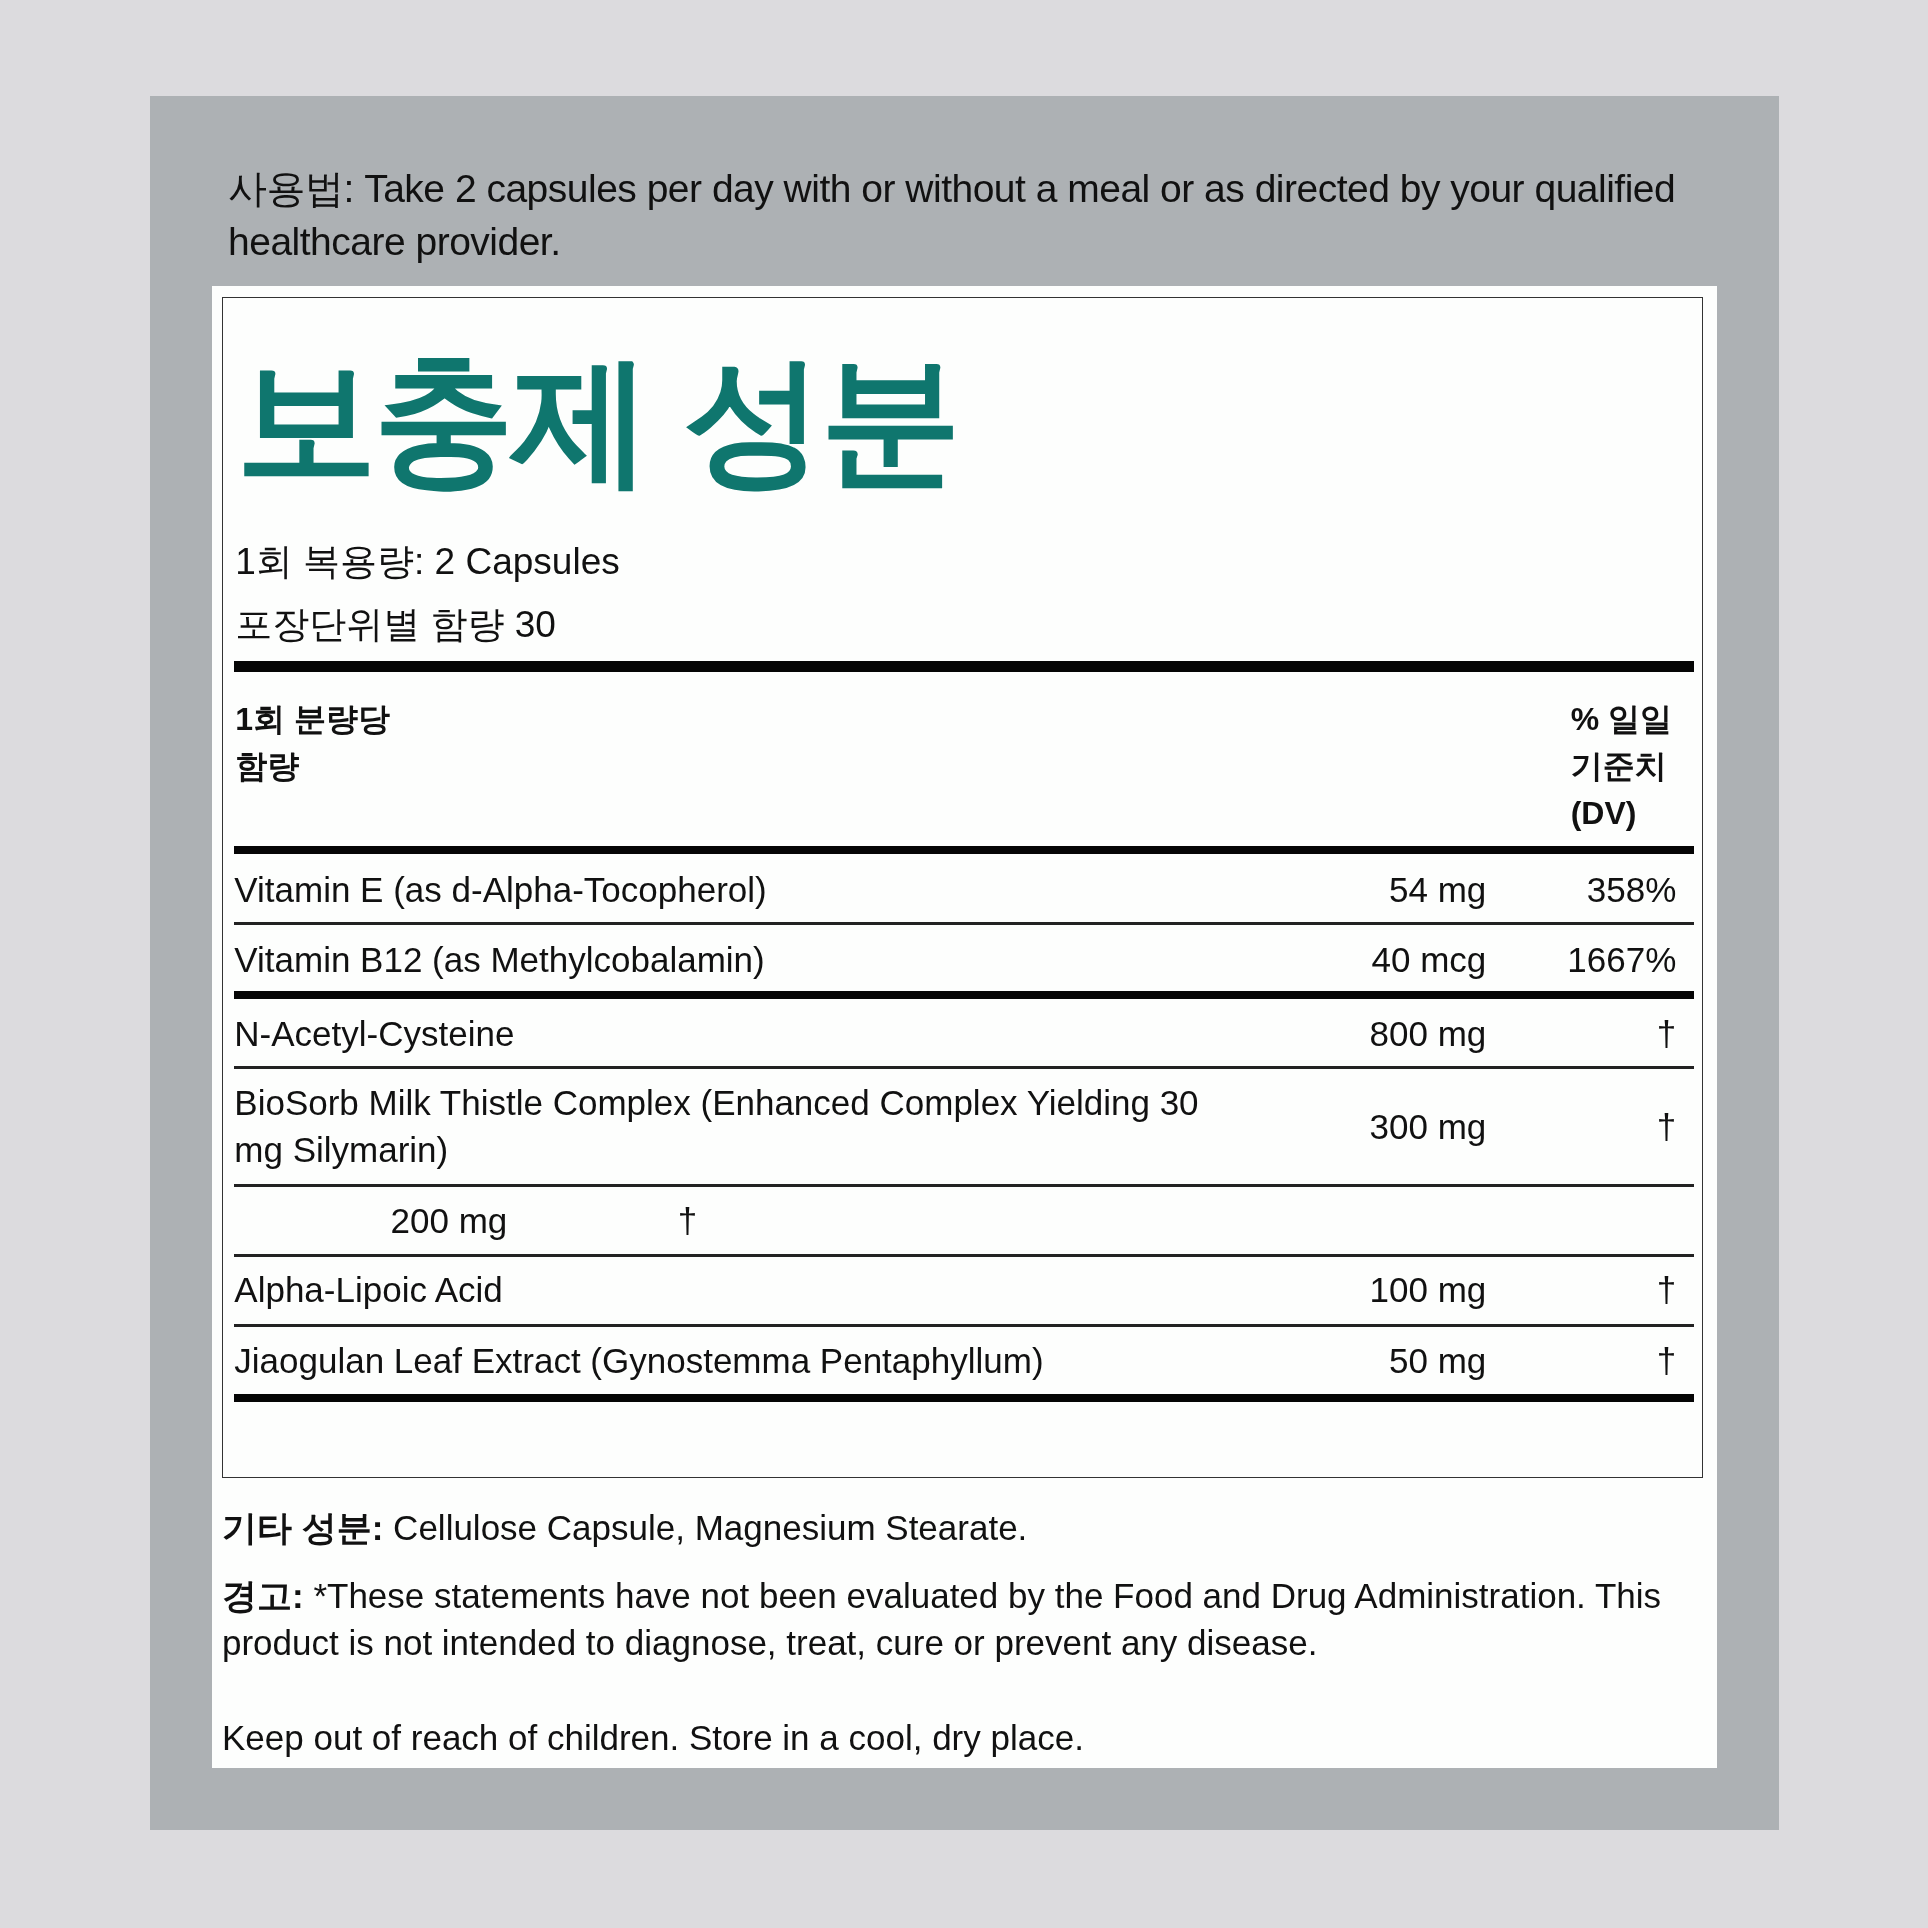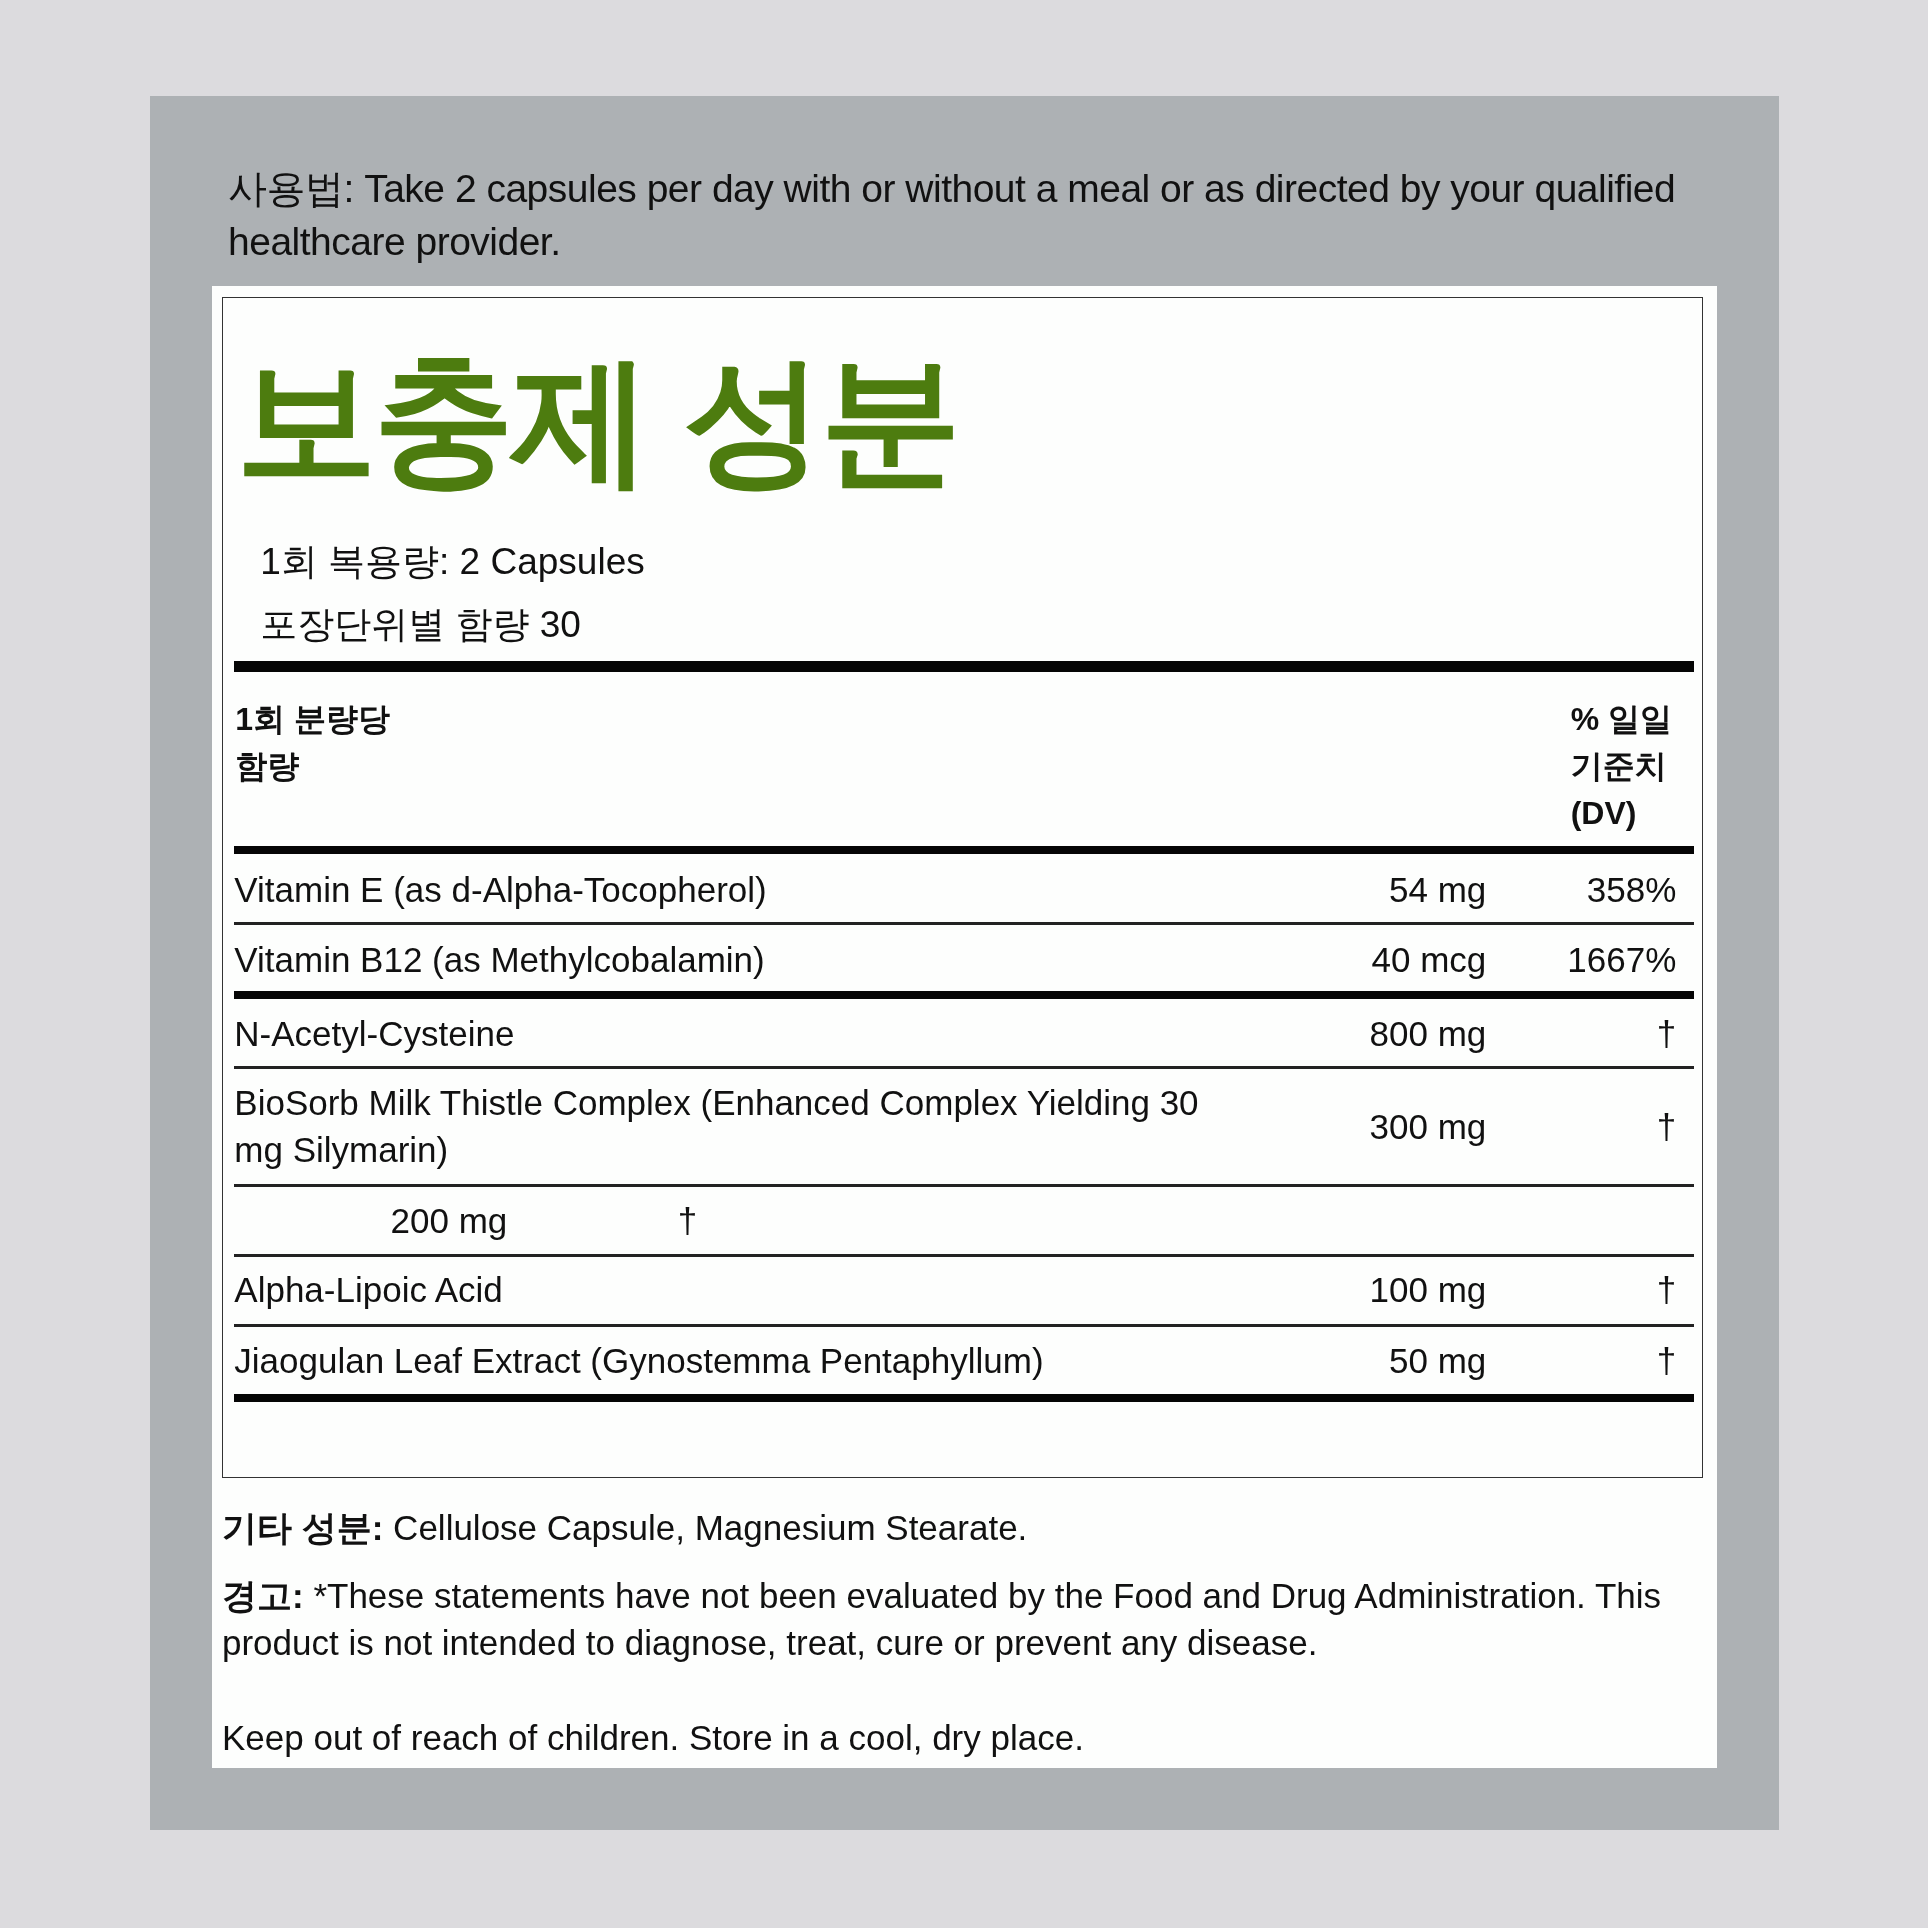--- a/index.html
+++ b/index.html
@@ -31,25 +31,25 @@
   .facts {
     position: absolute; left: 222px; top: 297px;
     width: 1481px; height: 1181px;
     border: 1.9px solid #333;
     box-sizing: border-box;
   }
   .title {
     position: absolute; left: 13px; top: 38px;
     font-size: 141px; font-weight: bold; line-height: 169px;
     letter-spacing: -3.8px;
-    color: #4d7c0f;
+    color: #0f766e;
   }
   .serving {
     position: absolute; left: 12.2px;
-    font-size: 37px; line-height: 47px; margin-left: 25px;
+    font-size: 37px; line-height: 47px;
   }
   .s1 { top: 240px; }
   .s2 { top: 303px; }
   .bar {
     position: absolute; left: 11.3px; width: 1460px; background: #050505;
   }
   .bar-thick { height: 11.3px; }
   .bar-med { height: 7.5px; }
   .bar-thin { height: 2.8px; background: #222; }
   .hdr-left {

